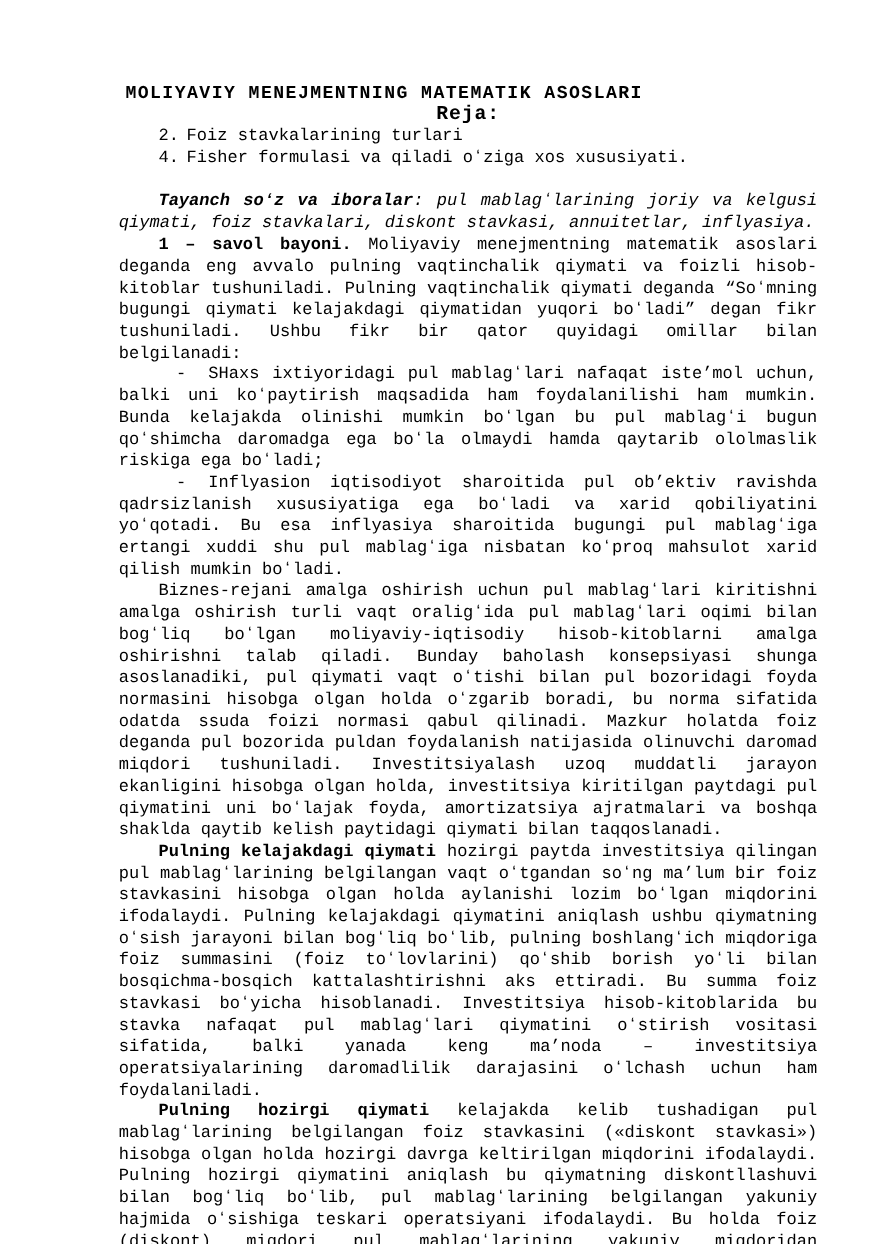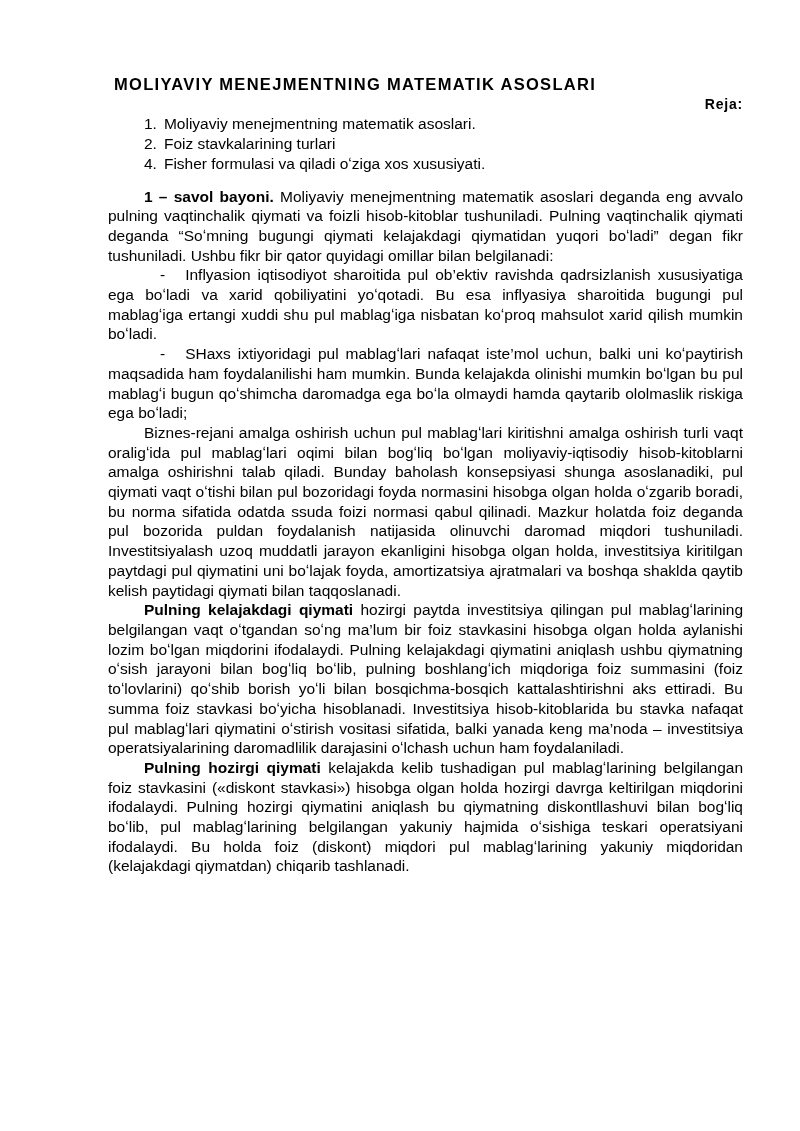--- a/index.html
+++ b/index.html
@@ -7,37 +7,37 @@
     padding: 0;
     background: #ffffff;
   }
   .page {
     position: relative;
     box-sizing: border-box;
     width: 800px;
     height: 1131px;
     background: #ffffff;
     padding: 75px 57px 0 108px;
-    font-family: Liberation Sans, sans-serif;
+    font-family: Liberation Mono, monospace;
     font-size: 15.5px;
     line-height: 19.7px;
     color: #000000;
     overflow: hidden;
   }
   .doc-title {
     margin: 0 0 0 6px;
     font-size: 16.5px;
     font-weight: bold;
     letter-spacing: 1.3px;
     white-space: nowrap;
   }
   .doc-subtitle {
     margin: 0;
-    text-align: right;
-    font-size: 14px;
+    text-align: center;
+    font-size: 18px;
     font-weight: bold;
     letter-spacing: 0.8px;
   }
   p.plan-item {
     margin: 0;
     text-indent: 36px;
     text-align: justify;
   }
   .plan-item .num { margin-right: 7px; }
   p.keywords {
@@ -45,45 +45,45 @@
     text-indent: 36px;
     text-align: justify;
     font-style: italic;
   }
   .keywords .lead-bi { font-weight: bold; }
   p.body-par {
     margin: 0;
     text-indent: 36px;
     text-align: justify;
   }
-  p.body-par.first { margin-top: 13px; }
+  p.body-par.first { margin-top: 1px; }
   p.body-par.bullet { text-indent: 52px; }
   .lead { font-weight: bold; }
   .tabgap { display: inline-block; width: 20px; }
 </style>
 </head>
 <body>
 
 <div class="page">
 
   <div class="doc-title">MOLIYAVIY MENEJMENTNING MATEMATIK ASOSLARI</div>
   <div class="doc-subtitle">Reja:</div>
 
   <div>
-    <p class="plan-item"><span class="num">1.</span><span>Moliyaviy menejmentning matematik asoslari.</span></p>
     <p class="plan-item"><span class="num">2.</span><span>Foiz stavkalarining turlari</span></p>
     <p class="plan-item"><span class="num">4.</span><span>Fisher formulasi va qiladi oʻziga xos xususiyati.</span></p>
   </div>
 
+  <p class="keywords"><span class="lead-bi">Tayanch soʻz va iboralar</span><span>: pul mablagʻlarining joriy va kelgusi qiymati, foiz stavkalari, diskont stavkasi, annuitetlar, inflyasiya.</span></p>
 
   <p class="body-par first"><span class="lead">1 – savol bayoni.</span> <span>Moliyaviy menejmentning matematik asoslari deganda eng avvalo pulning vaqtinchalik qiymati va foizli hisob-kitoblar tushuniladi. Pulning vaqtinchalik qiymati deganda “Soʻmning bugungi qiymati kelajakdagi qiymatidan yuqori boʻladi” degan fikr tushuniladi. Ushbu fikr bir qator quyidagi omillar bilan belgilanadi:</span></p>
 
+  <p class="body-par bullet"><span>-</span><span class="tabgap"></span><span>SHaxs ixtiyoridagi pul mablagʻlari nafaqat iste’mol uchun, balki uni koʻpaytirish maqsadida ham foydalanilishi ham mumkin. Bunda kelajakda olinishi mumkin boʻlgan bu pul mablagʻi bugun qoʻshimcha daromadga ega boʻla olmaydi hamda qaytarib ololmaslik riskiga ega boʻladi;</span></p>
+
   <p class="body-par bullet"><span>-</span><span class="tabgap"></span><span>Inflyasion iqtisodiyot sharoitida pul ob’ektiv ravishda qadrsizlanish xususiyatiga ega boʻladi va xarid qobiliyatini yoʻqotadi. Bu esa inflyasiya sharoitida bugungi pul mablagʻiga ertangi xuddi shu pul mablagʻiga nisbatan koʻproq mahsulot xarid qilish mumkin boʻladi.</span></p>
-
-  <p class="body-par bullet"><span>-</span><span class="tabgap"></span><span>SHaxs ixtiyoridagi pul mablagʻlari nafaqat iste’mol uchun, balki uni koʻpaytirish maqsadida ham foydalanilishi ham mumkin. Bunda kelajakda olinishi mumkin boʻlgan bu pul mablagʻi bugun qoʻshimcha daromadga ega boʻla olmaydi hamda qaytarib ololmaslik riskiga ega boʻladi;</span></p>
 
   <p class="body-par"><span>Biznes-rejani amalga oshirish uchun pul mablagʻlari kiritishni amalga oshirish turli vaqt oraligʻida pul mablagʻlari oqimi bilan bogʻliq boʻlgan moliyaviy-iqtisodiy hisob-kitoblarni amalga oshirishni talab qiladi. Bunday baholash konsepsiyasi shunga asoslanadiki, pul qiymati vaqt oʻtishi bilan pul bozoridagi foyda normasini hisobga olgan holda oʻzgarib boradi, bu norma sifatida odatda ssuda foizi normasi qabul qilinadi. Mazkur holatda foiz deganda pul bozorida puldan foydalanish natijasida olinuvchi daromad miqdori tushuniladi. Investitsiyalash uzoq muddatli jarayon ekanligini hisobga olgan holda, investitsiya kiritilgan paytdagi pul qiymatini uni boʻlajak foyda, amortizatsiya ajratmalari va boshqa shaklda qaytib kelish paytidagi qiymati bilan taqqoslanadi.</span></p>
 
 
   <p class="body-par"><span class="lead">Pulning kelajakdagi qiymati</span> <span>hozirgi paytda investitsiya qilingan pul mablagʻlarining belgilangan vaqt oʻtgandan soʻng ma’lum bir foiz stavkasini hisobga olgan holda aylanishi lozim boʻlgan miqdorini ifodalaydi. Pulning kelajakdagi qiymatini aniqlash ushbu qiymatning oʻsish jarayoni bilan bogʻliq boʻlib, pulning boshlangʻich miqdoriga foiz summasini (foiz toʻlovlarini) qoʻshib borish yoʻli bilan bosqichma-bosqich kattalashtirishni aks ettiradi. Bu summa foiz stavkasi boʻyicha hisoblanadi. Investitsiya hisob-kitoblarida bu stavka nafaqat pul mablagʻlari qiymatini oʻstirish vositasi sifatida, balki yanada keng ma’noda – investitsiya operatsiyalarining daromadlilik darajasini oʻlchash uchun ham foydalaniladi.</span></p>
 
   <p class="body-par"><span class="lead">Pulning hozirgi qiymati</span> <span>kelajakda kelib tushadigan pul mablagʻlarining belgilangan foiz stavkasini («diskont stavkasi») hisobga olgan holda hozirgi davrga keltirilgan miqdorini ifodalaydi. Pulning hozirgi qiymatini aniqlash bu qiymatning diskontllashuvi bilan bogʻliq boʻlib, pul mablagʻlarining belgilangan yakuniy hajmida oʻsishiga teskari operatsiyani ifodalaydi. Bu holda foiz (diskont) miqdori pul mablagʻlarining yakuniy miqdoridan (kelajakdagi qiymatdan) chiqarib tashlanadi.</span></p>
 
 
 </div>

